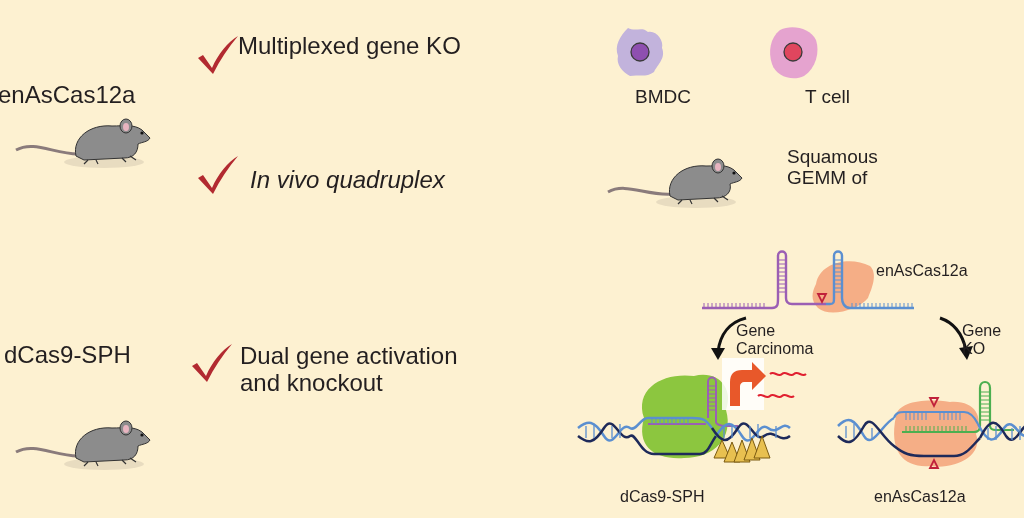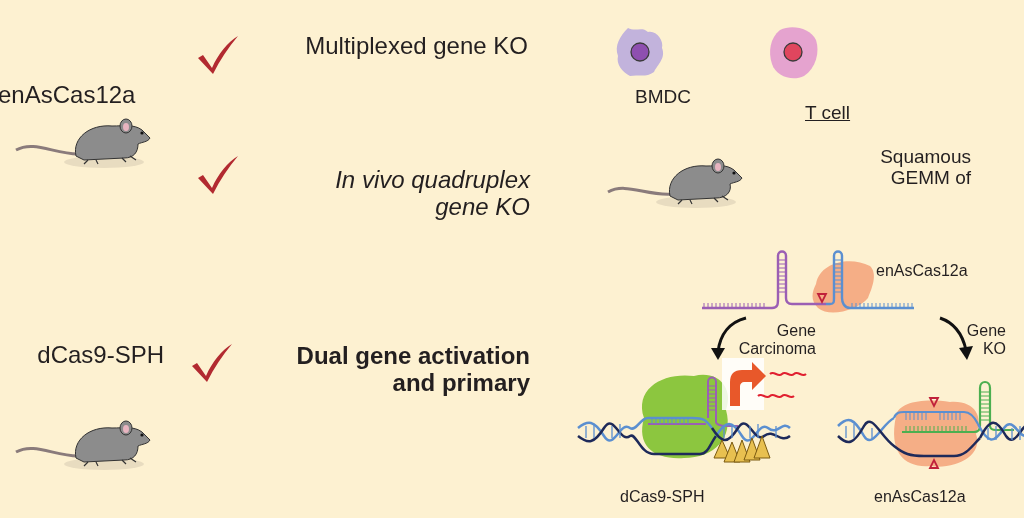--- a/index.html
+++ b/index.html
@@ -1,17 +1,17 @@
 <!DOCTYPE html>
 <html><head>
 <meta charset="utf-8">
 <style>
   html,body{margin:0;padding:0;}
   body{width:1024px;height:518px;background:#fdf1d1;position:relative;overflow:hidden;font-family:"Liberation Sans",sans-serif;color:#231f20;}
-  .txt{position:absolute;text-align:right;line-height:1.12;white-space:nowrap;}
+  .txt{position:absolute;text-align:left;line-height:1.12;white-space:nowrap;}
   .big{font-size:24px;}
   .mid{font-size:19px;margin-left:35px;}
   .sm{font-size:16px;}
   svg{position:absolute;overflow:visible;}
   .line{display:block;}
 </style>
 </head>
 <body>
 
 <div class="txt big" style="left:-2px;top:82px;">enAsCas12a</div>
@@ -46,37 +46,36 @@
 </svg>
 <svg width="42" height="40" style="left:192px;top:344px;" viewBox="0 0 42 40">
   <path d="M0,22 L5,19 L14,32 C20,18 30,6 40,0 C30,12 22,24 15,38 Z" fill="#b22a30"></path>
 </svg>
 
 <div class="txt big" style="left:238px;top:33px;width:290px;">
   <span class="line">Multiplexed gene KO</span>
 </div>
 <div class="txt big" style="left:250px;top:167px;width:280px;font-style:italic;">
   <span class="line">In vivo quadruplex</span>
-  <span class="line">gene KO</span>
 </div>
-<div class="txt big" style="left:240px;top:343px;width:290px;font-weight:bold;">
+<div class="txt big" style="left:240px;top:343px;width:290px;">
   <span class="line">Dual gene activation</span>
-  <span class="line">and primary</span>
+  <span class="line">and knockout</span>
 </div>
 
 <svg width="52" height="52" style="left:614px;top:26px;" viewBox="0 0 52 52">
   <path d="M14,2 C22,6 28,0 34,6 C42,4 50,14 48,22 C52,32 44,38 40,46 C32,52 24,48 16,50 C8,46 2,38 4,30 C0,20 6,10 14,2 Z" fill="#c2b3dc"></path>
   <circle cx="26" cy="26" r="9" fill="#8e4fb0" stroke="#3a3a3a" stroke-width="1.3"></circle>
 </svg>
 <svg width="52" height="54" style="left:768px;top:26px;" viewBox="0 0 52 54">
   <path d="M12,4 C24,-2 42,2 48,14 C52,26 48,42 36,50 C24,56 8,50 4,38 C0,26 2,12 12,4 Z" fill="#e5a3cf"></path>
   <circle cx="25" cy="26" r="9" fill="#e0465e" stroke="#3a3a3a" stroke-width="1.3"></circle>
 </svg>
 <div class="txt mid" style="left:600px;top:86px;">BMDC</div>
-<div class="txt mid" style="left:770px;top:102px;text-decoration:underline;">T cell</div>
+<div class="txt mid" style="left:770px;top:86px;">T cell</div>
 
 <svg width="150" height="60" style="left:606px;top:150px;" viewBox="0 0 150 60">
   <ellipse cx="90" cy="52" rx="40" ry="6" fill="#e8dcc0"></ellipse>
   <path d="M2,42 C20,32 40,46 66,44" stroke="#8a7b7b" stroke-width="3" fill="none"></path>
   <path d="M64,46 C60,28 78,14 100,16 C112,16 120,14 128,20 L136,28 C134,32 128,32 124,34 C126,42 120,48 110,48 L72,50 Z" fill="#8c8c8c" stroke="#333" stroke-width="1"></path>
   <ellipse cx="112" cy="16" rx="6" ry="7" fill="#8c8c8c" stroke="#333" stroke-width="1"></ellipse>
   <ellipse cx="112" cy="17" rx="3" ry="4" fill="#e8b4c0"></ellipse>
   <circle cx="128" cy="23" r="1.6" fill="#111"></circle>
   <path d="M76,50 l-4,4 M84,50 l2,4 M108,48 l4,4 M116,46 l6,4" stroke="#333" stroke-width="1.2"></path>
 </svg>

